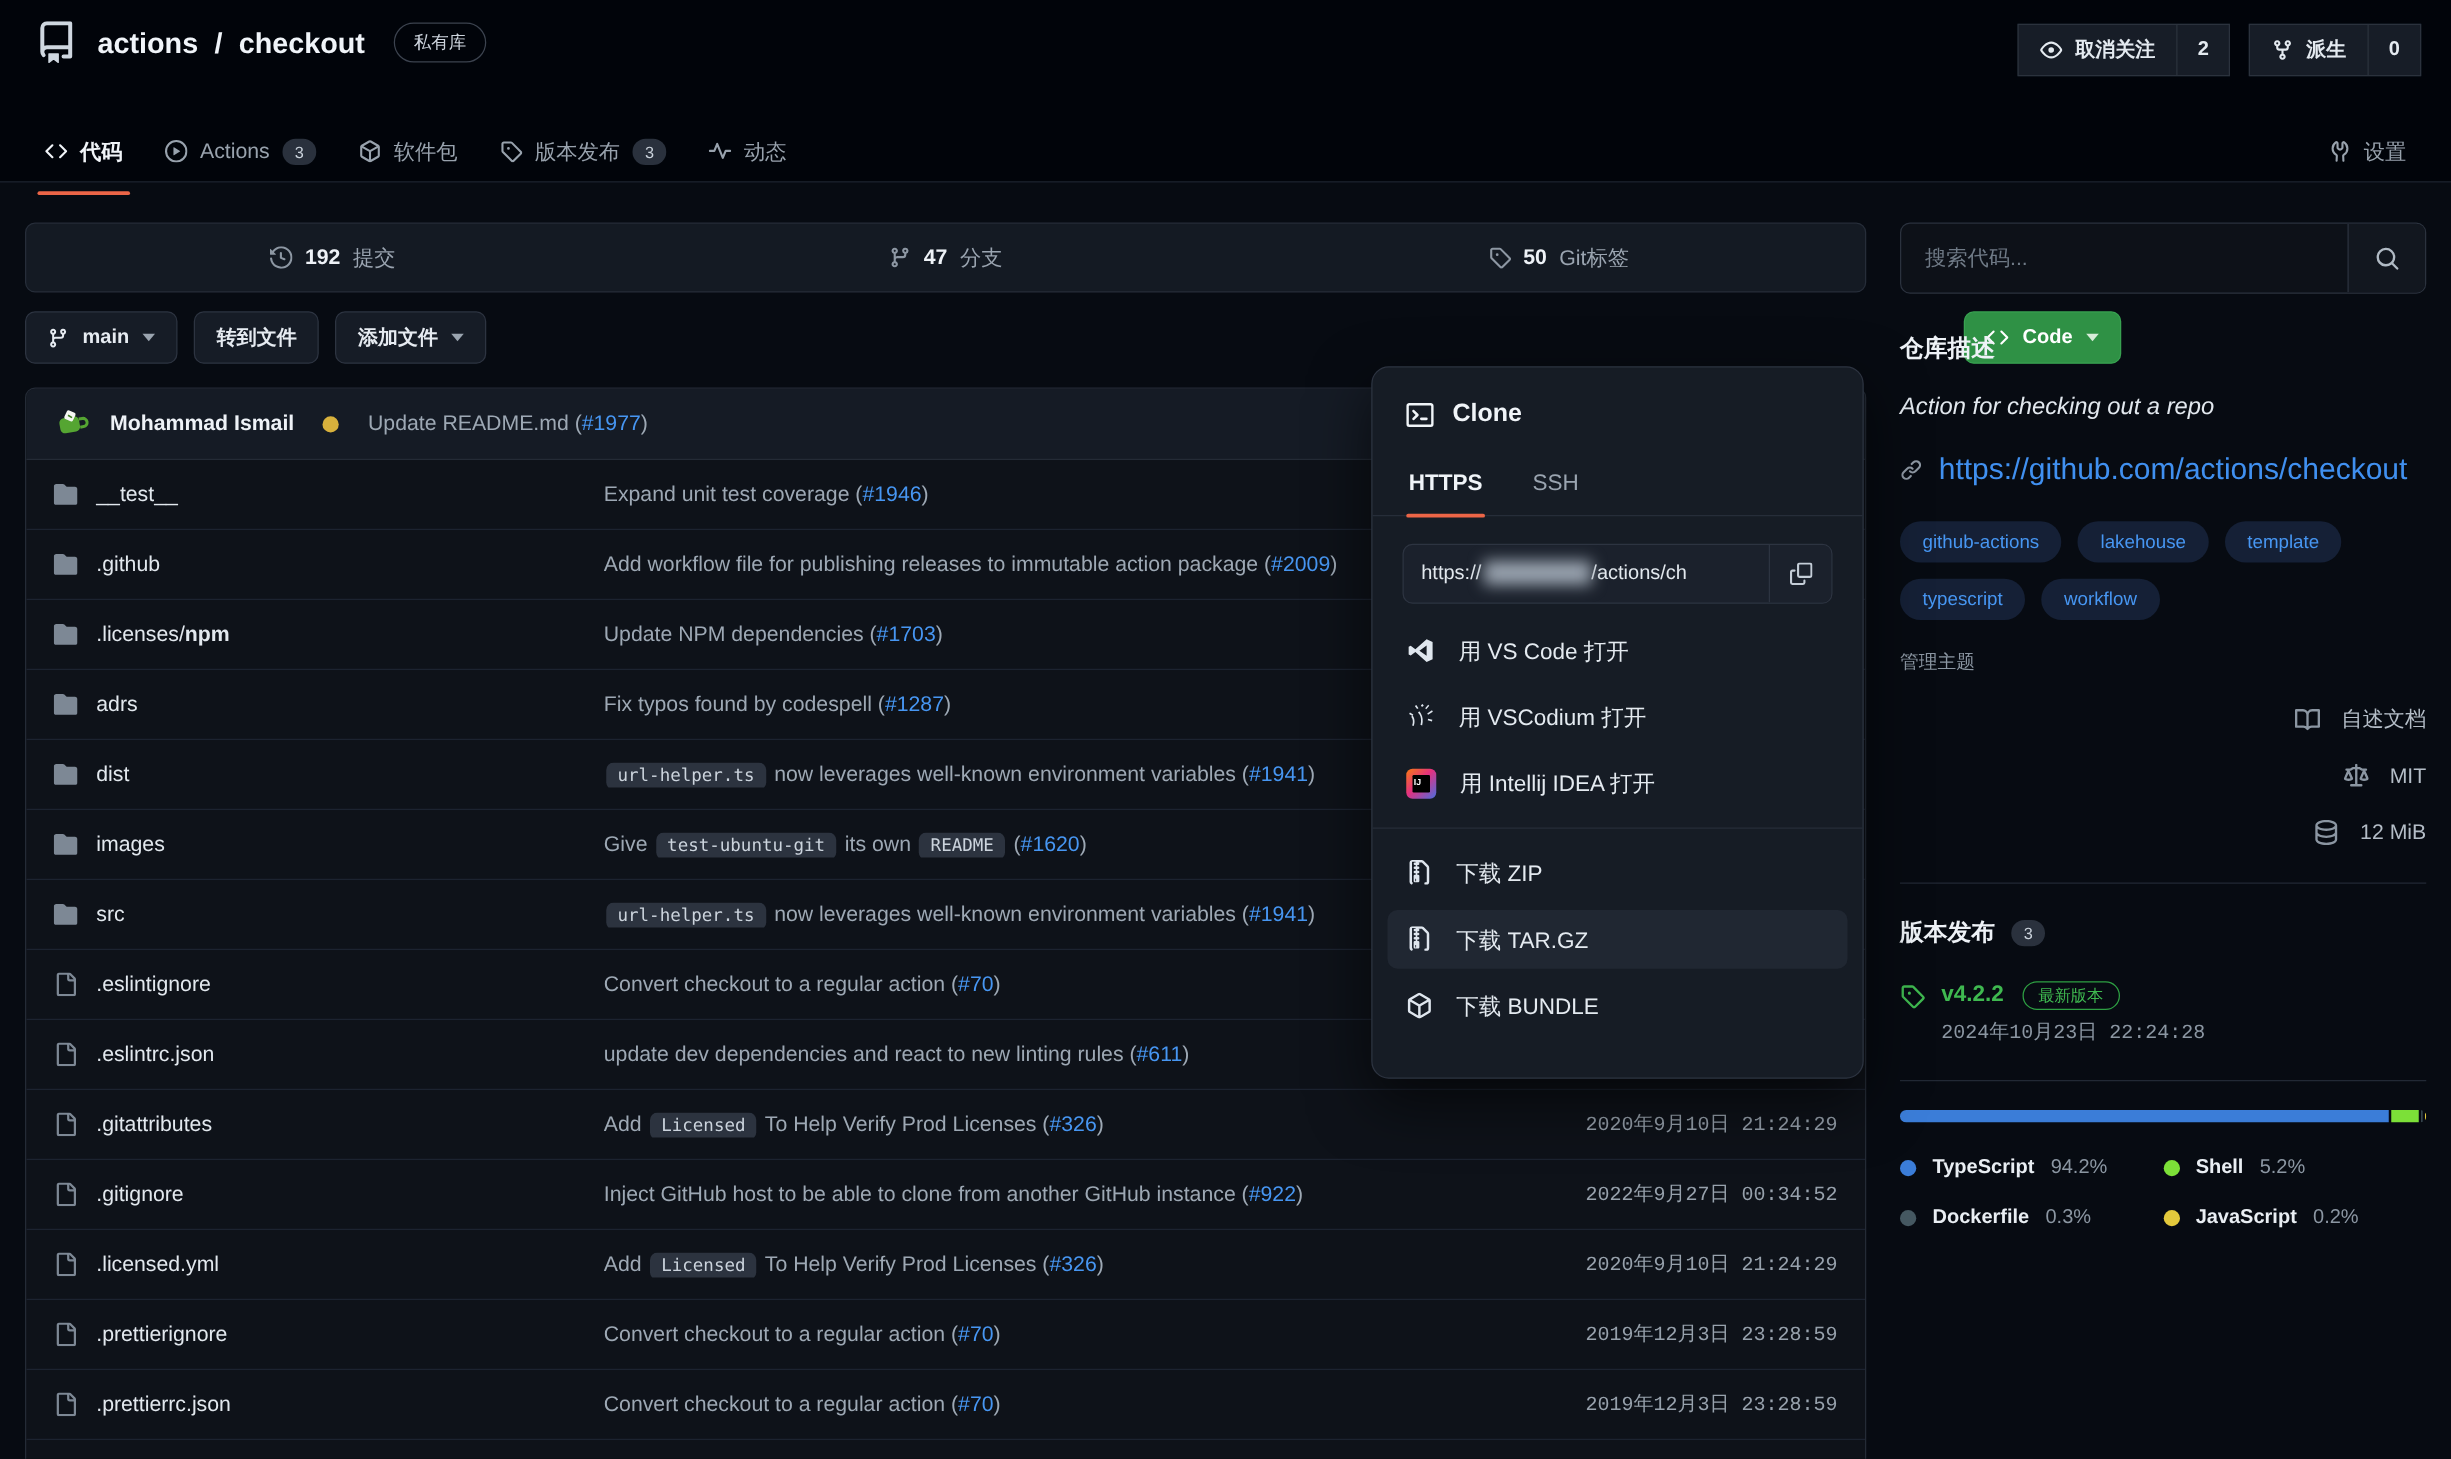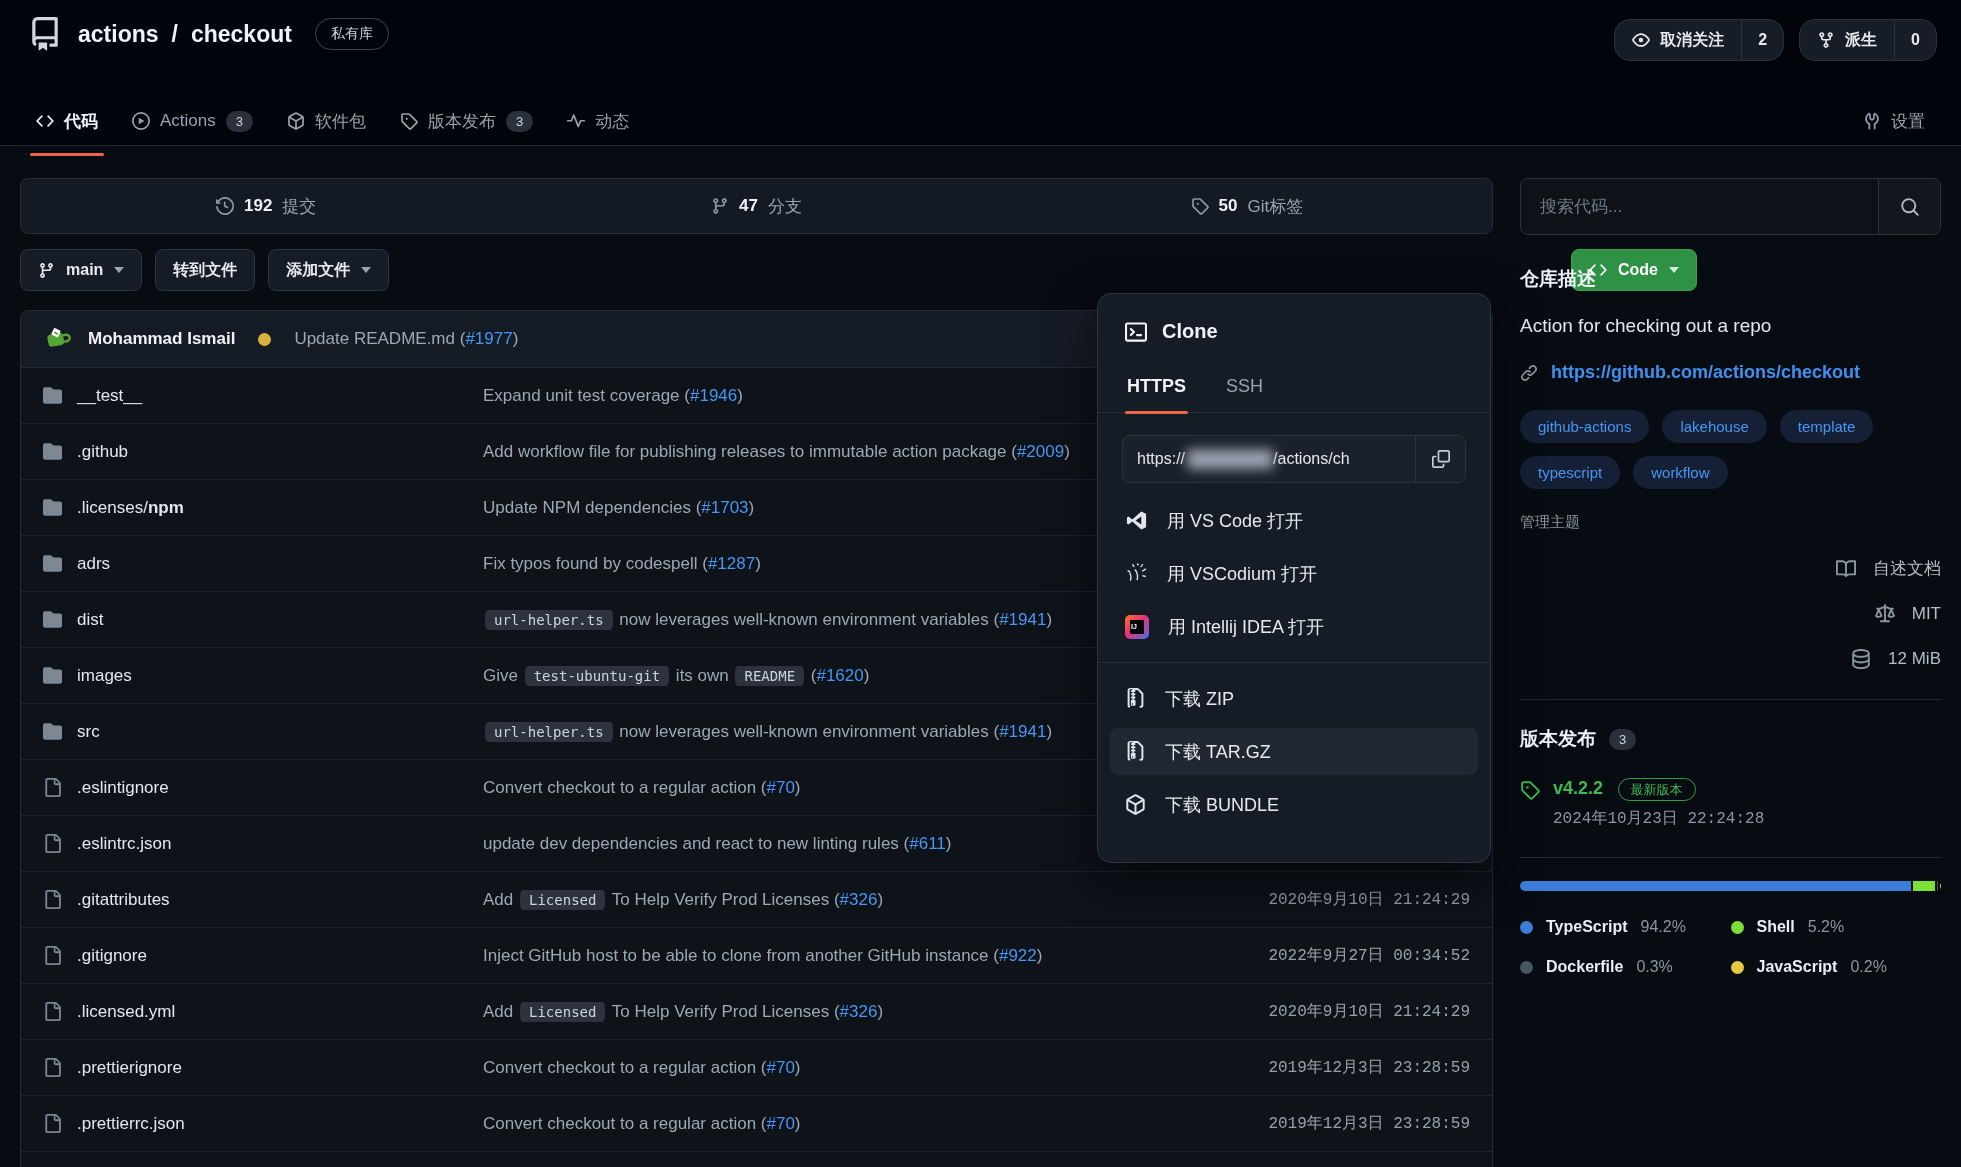--- a/index.html
+++ b/index.html
@@ -12,21 +12,21 @@
   }
   svg { display:block; flex:none; }
 
   
   .top-strip { position:absolute; left:0; top:0; width:100%; height:146px; background:#01040a; border-bottom:1px solid #1e2530; }
   .repo-head { position:absolute; left:28px; top:17px; display:flex; align-items:center; gap:16px; }
   .repo-icon { color:#cfd7e0; }
   .repo-title { font-size:23px; font-weight:bold; color:#f0f4f9; display:flex; gap:13px; align-items:center; }
   .badge-visibility { border:1px solid #3c434f; border-radius:17px; padding:6px 15px; font-size:14px; font-weight:normal; color:#ccd3dc; margin-left:10px; }
   .head-actions { position:absolute; right:24px; top:19px; display:flex; gap:15px; }
-  .count-btn { display:flex; align-items:stretch; background:#171d27; border:1px solid #2b323d; border-radius:16px; overflow:hidden; font-size:16px; font-weight:600; color:#e4eaf0; cursor:pointer; }
+  .count-btn { display:flex; align-items:stretch; background:#171d27; border:1px solid #2b323d; border-radius:0; overflow:hidden; font-size:16px; font-weight:600; color:#e4eaf0; cursor:pointer; }
   .count-btn .lbl { display:flex; gap:10px; align-items:center; padding:0 17px; height:40px; }
   .count-btn .cnt { display:flex; align-items:center; padding:0 16px; border-left:1px solid #2b323d; }
 
   
   .tabs { position:absolute; left:22px; right:22px; top:76px; height:68px; display:flex; align-items:flex-end; gap:6px; }
   .tab { display:flex; align-items:center; gap:10px; padding:0 14px; height:46px; color:#98a2ad; font-size:17px; position:relative; cursor:pointer; border-radius:8px; }
   .tab.active { color:#f0f4f8; font-weight:600; }
   .tab.active::after { content:""; position:absolute; left:8px; right:8px; bottom:-12px; height:3px; border-radius:2px; background:#ec6547; }
   .tab .badge { background:#2a313d; border-radius:11px; padding:3px 10px; font-size:13px; color:#ccd4dd; font-weight:normal; }
   .tab-settings { margin-left:auto; }
@@ -76,23 +76,23 @@
   .idea-icon { width:24px; height:24px; border-radius:5px; background:linear-gradient(135deg,#f97a12,#e4317f 45%,#4a6ee0); display:flex; align-items:center; justify-content:center; flex:none; }
   .idea-icon i { width:14px; height:14px; background:#000; border-radius:1px; font-style:normal; color:#fff; font-size:7px; font-weight:bold; line-height:14px; padding-left:1px; }
 
   
   .sidebar { position:absolute; left:1520px; top:178px; width:421px; }
   .search-box { display:flex; height:57px; border:1px solid #2b323e; border-radius:8px; background:#0d1118; overflow:hidden; }
   .search-input { flex:1; background:transparent; border:none; outline:none; color:#dfe6ee; font-size:17px; padding:0 19px; font-family:inherit; }
   .search-input::placeholder { color:#6f7a86; }
   .search-btn { width:62px; border-left:1px solid #2b323e; display:flex; align-items:center; justify-content:center; color:#b0bac4; background:#12171f; cursor:pointer; }
   .sb-h { font-size:19px; font-weight:bold; color:#eef2f7; margin-top:31px; }
-  .sb-desc { font-size:19px; color:#e2e8ee; margin-top:23px; }
+  .sb-desc { font-size:19px; color:#e2e8ee; margin-top:23px;font-style:italic; }
   .sb-link-row { display:flex; align-items:center; gap:13px; margin-top:25px; color:#8d97a3; }
-  .sb-link { color:#4090f0; font-weight:bold; font-size:18px; text-decoration:none; }
+  .sb-link { color:#4090f0; font-weight:normal; font-size:24px; text-decoration:none; }
   .topics { display:flex; flex-wrap:wrap; gap:13px; margin-top:27px; }
   .topic { background:#152036; color:#4796f2; border-radius:17px; padding:8px 18px; font-size:15px; cursor:pointer; }
   .manage-topics { color:#8b96a2; font-size:15px; margin-top:24px; cursor:pointer; }
   .meta-list { margin-top:14px; }
   .meta { display:flex; align-items:center; gap:17px; height:45px; color:#b4bdc7; font-size:17px;justify-content:flex-end; }
   .meta svg { color:#8b96a2; }
   .sb-divider { border:none; border-top:1px solid #222935; margin:18px 0; }
   .rel-h { display:flex; align-items:center; gap:13px; font-size:19px; font-weight:bold; color:#eef2f7; margin-top:26px; }
   .rel-h .badge { background:#2a313d; border-radius:11px; padding:3px 10px; font-size:13px; color:#ccd4dd; font-weight:normal; }
   .rel-item { display:flex; align-items:flex-start; gap:13px; margin-top:26px; }

